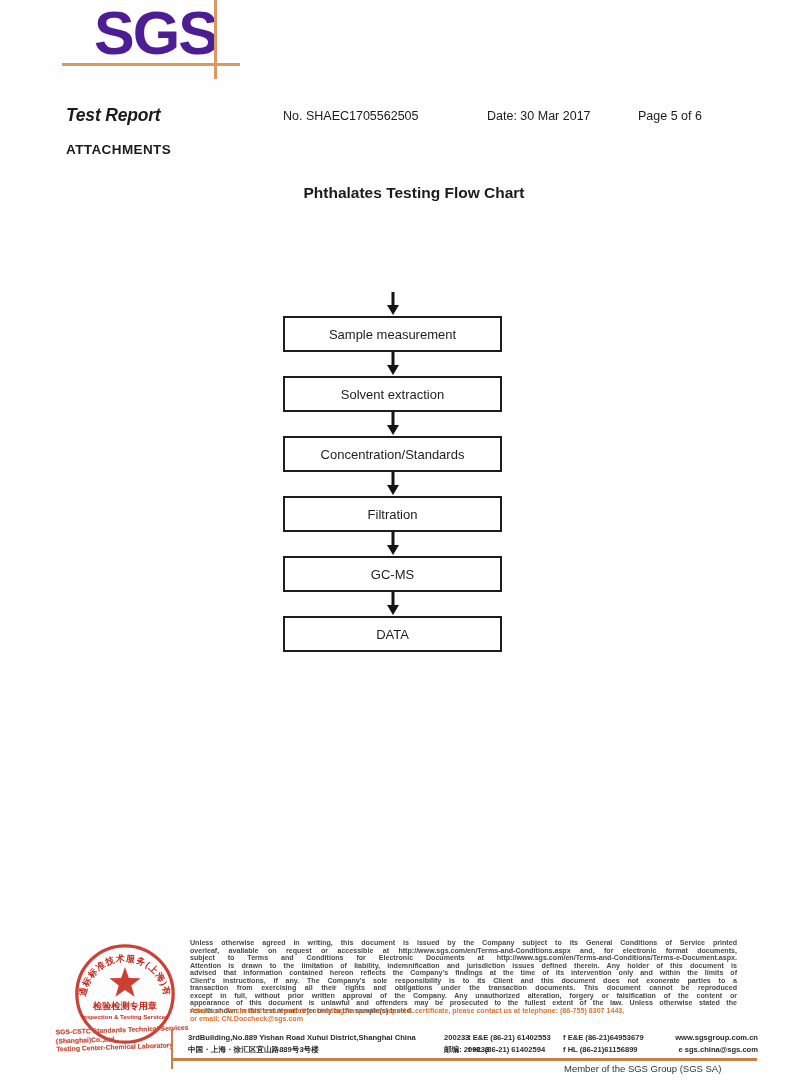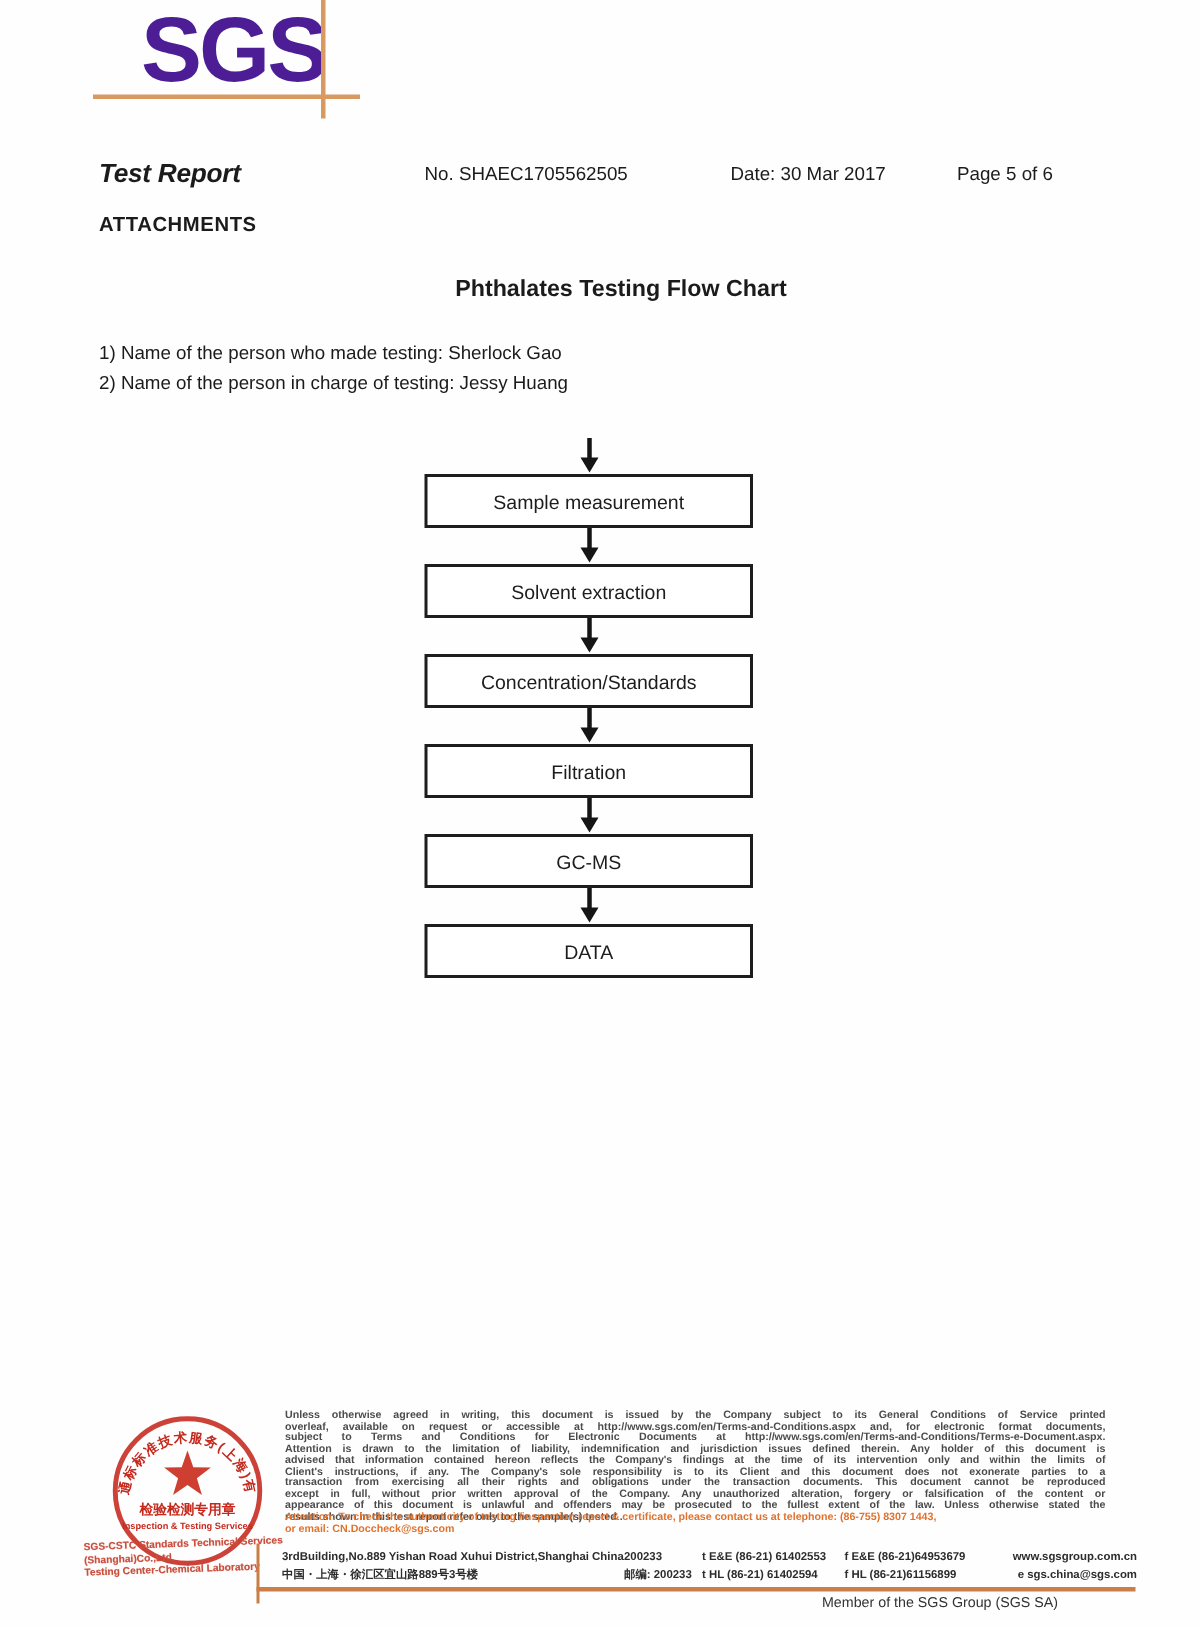--- a/index.html
+++ b/index.html
@@ -68,46 +68,42 @@
   .attention {
     position: absolute; left: 190px; top: 1008px; width: 547px;
     font-size: 7.1px; line-height: 7.6px; color: #e0722e; font-weight: bold;
   }
   .addr-vline { position: absolute; left: 171px; top: 1029px; width: 2px; height: 40px; background: #c97e45; }
   .addr-hline { position: absolute; left: 171px; top: 1058px; width: 586px; height: 3px; background: #cb7e45; }
   .addr-row { position: absolute; left: 188px; width: 570px; display: flex; font-size: 7.6px; color: #2c2c2c; font-weight: bold; white-space: nowrap; }
   .addr-row1 { top: 1033px; }
   .addr-row2 { top: 1045px; }
   .addr-c1 { width: 228px; }
-  .addr-c2 { width: 52px; }
+  .addr-c2 { width: 52px; padding-left: 28px; }
   .addr-c3 { width: 95px; }
   .addr-c4 { width: 100px; }
   .addr-c5 { width: 95px; text-align: right; }
-  .member { position: absolute; left: 548px; top: 1063px; font-size: 9.5px; color: #333; }
+  .member { position: absolute; left: 564px; top: 1063px; font-size: 9.5px; color: #333; }
 </style>
 </head>
 <body>
 
 <div class="page">
 
   <div class="logo-text">SGS</div>
   <div class="logo-hline"></div>
   <div class="logo-vline"></div>
 
   <div class="report-title">Test Report</div>
   <div class="report-no">No. SHAEC1705562505</div>
   <div class="report-date">Date: 30 Mar 2017</div>
   <div class="report-page">Page 5 of 6</div>
   <div class="section-heading">ATTACHMENTS</div>
 
   <div class="chart-title">Phthalates Testing Flow Chart</div>
-  <div class="notes">
-    <div>1) Name of the person who made testing: Sherlock Gao</div>
-    <div>2) Name of the person in charge of testing: Jessy Huang</div>
-  </div>
 
   <div class="flowchart">
     <div class="flow-arrow"></div>
     <div class="flow-box">Sample measurement</div>
     <div class="flow-arrow"></div>
     <div class="flow-box">Solvent extraction</div>
     <div class="flow-arrow"></div>
     <div class="flow-box">Concentration/Standards</div>
     <div class="flow-arrow"></div>
     <div class="flow-box">Filtration</div>

